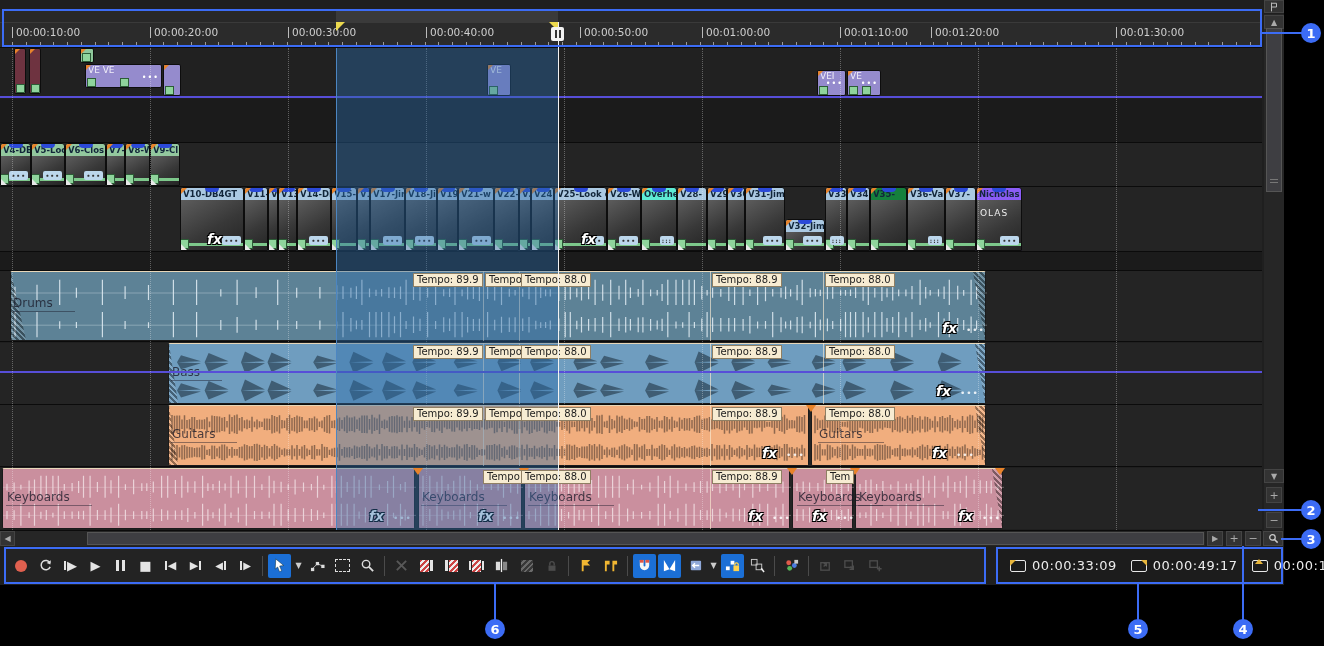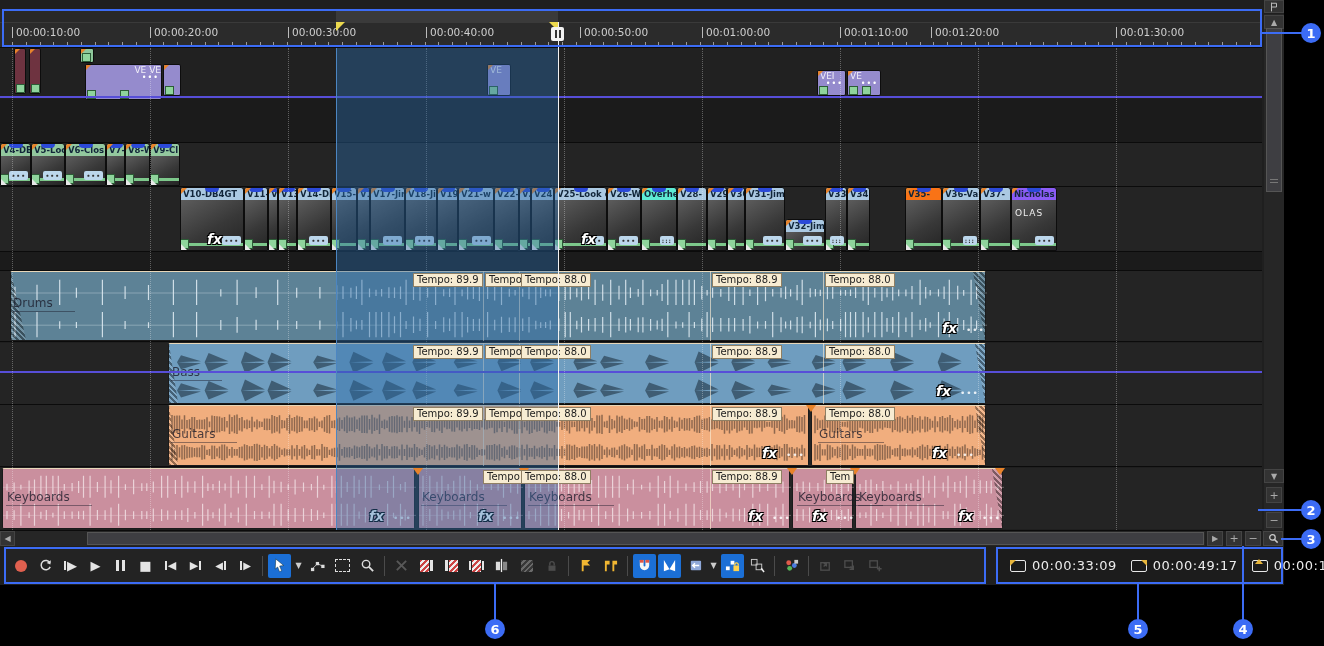--- a/index.html
+++ b/index.html
@@ -123,21 +123,21 @@
       <div class="grid" style="left:288px;top:48px;height:482px;"></div>
       <div class="grid" style="left:426px;top:48px;height:482px;"></div>
       <div class="grid" style="left:564px;top:48px;height:482px;"></div>
       <div class="grid" style="left:702px;top:48px;height:482px;"></div>
       <div class="grid" style="left:840px;top:48px;height:482px;"></div>
       <div class="grid" style="left:978px;top:48px;height:482px;"></div>
       <div class="grid" style="left:1116px;top:48px;height:482px;"></div>
       <div class="mini" style="left:14px;top:48px;width:12px;height:46px;background:#6e3340;"><span style="padding-left:2px;"></span><i class="tlc"></i><i class="gh" style="left:1px;"></i></div>
       <div class="mini" style="left:29px;top:48px;width:12px;height:46px;background:#6e3340;"><span style="padding-left:2px;"></span><i class="tlc"></i><i class="gh" style="left:1px;"></i></div>
       <div class="mini" style="left:80px;top:48px;width:14px;height:15px;background:#8fc79b;"><span style="padding-left:2px;"></span><i class="tlc"></i><i class="gh" style="left:1px;"></i></div>
-      <div class="mini" style="left:85px;top:64px;width:77px;height:36px;background:#958bcd;text-align:right;"><span style="padding-left:2px;">VE VE</span><span style="position:absolute;right:2px;top:8px;color:#fff;font-size:8px;letter-spacing:1px;">•••</span><i class="tlc"></i><i class="gh" style="left:1px;"></i><i class="gh" style="left:45%;"></i></div>
+      <div class="mini" style="left:85px;top:64px;width:77px;height:24px;background:#958bcd;"><span style="padding-left:2px;">VE VE</span><span style="position:absolute;right:2px;top:8px;color:#fff;font-size:8px;letter-spacing:1px;">•••</span><i class="tlc"></i><i class="gh" style="left:1px;"></i><i class="gh" style="left:45%;"></i></div>
       <div class="mini" style="left:163px;top:64px;width:18px;height:32px;background:#958bcd;"><span style="padding-left:2px;"></span><i class="tlc"></i><i class="gh" style="left:1px;"></i></div>
       <div class="mini" style="left:487px;top:64px;width:24px;height:32px;background:#958bcd;"><span style="padding-left:2px;">VE</span><i class="tlc"></i><i class="gh" style="left:1px;"></i></div>
       <div class="mini" style="left:817px;top:70px;width:29px;height:26px;background:#958bcd;"><span style="padding-left:2px;">VEI</span><span style="position:absolute;right:2px;top:8px;color:#fff;font-size:8px;letter-spacing:1px;">•••</span><i class="tlc"></i><i class="gh" style="left:1px;"></i></div>
       <div class="mini" style="left:847px;top:70px;width:34px;height:26px;background:#958bcd;"><span style="padding-left:2px;">VE</span><span style="position:absolute;right:2px;top:8px;color:#fff;font-size:8px;letter-spacing:1px;">•••</span><i class="tlc"></i><i class="gh" style="left:1px;"></i><i class="gh" style="left:45%;"></i></div>
       <div class="vtrack" style="left:0px;top:143px;height:43px;">
         <div class="vclip" style="width:31px;background:#93c89e;">
           <div class="hd">V4-DBF</div>
           <div class="th"></div>
           <div class="gl"></div>
           <div class="gh"></div>
@@ -417,21 +417,21 @@
         </div>
         <div class="vclip" style="width:23px;background:#abc9e2;">
           <div class="hd">V34</div>
           <div class="th"></div>
           <div class="gl"></div>
           <div class="gh"></div>
           <div class="pill"></div>
           <div class="tlc"></div>
           <div class="blc"></div>
         </div>
-        <div class="vclip" style="width:37px;background:#f97316;margin-left:35px;">
+        <div class="vclip" style="width:37px;background:#15803d;">
           <div class="hd">V35-</div>
           <div class="th"></div>
           <div class="gl"></div>
           <div class="gh"></div>
           <div class="pill"></div>
           <div class="tlc"></div>
           <div class="blc"></div>
         </div>
         <div class="vclip" style="width:38px;background:#abc9e2;">
           <div class="hd">V36-Var</div>

